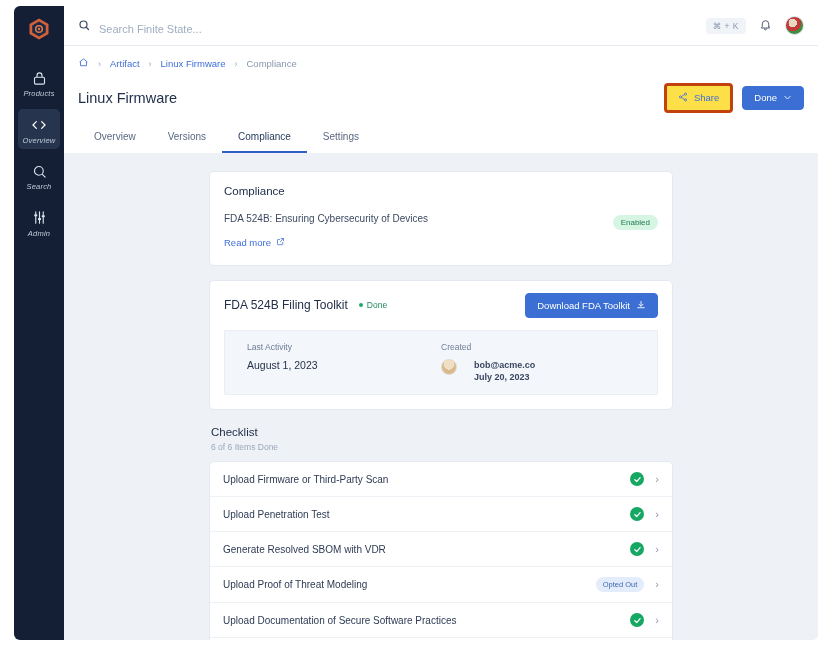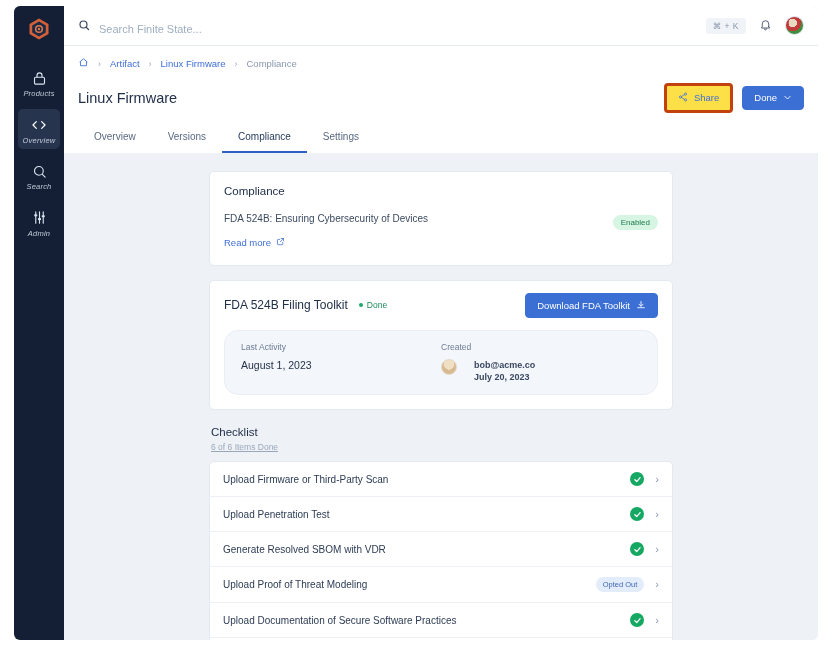--- a/index.html
+++ b/index.html
@@ -206,41 +206,41 @@
   #toolkit-head-left { display: flex; align-items: center; gap: 11px; }
   #toolkit-title { font-size: 12px; color: #22304a; }
   .status-done {
     display: inline-flex; align-items: center; gap: 4px;
     font-size: 8.5px; color: #1d8a5c;
   }
   .dot { width: 4px; height: 4px; border-radius: 50%; background: #1fa86a; }
   #meta-panel {
     background: #f3f6fa;
     border: 1px solid #e9eef5;
-    border-radius: 14px;
-    padding: 11px 16px;
+    border-radius: 1px;
+    padding: 11px 22px;
     display: flex;
   }
   .meta-col { flex: 1; }
   .meta-label { font-size: 8.5px; color: #6d7c94; margin-bottom: 7px; }
   .meta-value { font-size: 10.5px; color: #26334b; }
   .created-row { display: flex; gap: 17px; font-weight: bold; }
   .avatar-sm {
     width: 16px; height: 16px; border-radius: 50%;
     background: radial-gradient(circle at 50% 30%, #f0dfc4 0 45%, #d9b98f 46% 100%);
     border: 1px solid #e3dac8;
     flex: 0 0 16px;
   }
   .created-text { font-size: 9px; color: #3a4761; line-height: 1.35; }
   .created-text .email { color: #3a4761; }
 
   
   #checklist-head { padding: 2px 2px 9px; }
   #checklist-title { font-size: 11.5px; color: #22304a; margin-bottom: 4px; }
-  #checklist-sub { font-size: 8.5px; color: #9aa7ba; text-decoration: underline; }
+  #checklist-sub { font-size: 8.5px; color: #9aa7ba; }
   #checklist-card { overflow: hidden; padding: 0; }
   .check-row {
     display: flex; align-items: center; justify-content: space-between;
     padding: 10px 13px;
     border-bottom: 1px solid #edf1f6;
     cursor: pointer;
   }
   .check-row:last-child { border-bottom: none; }
   .check-label { font-size: 10px; color: #2d3b54; }
   .check-right { display: flex; align-items: center; gap: 11px; }

